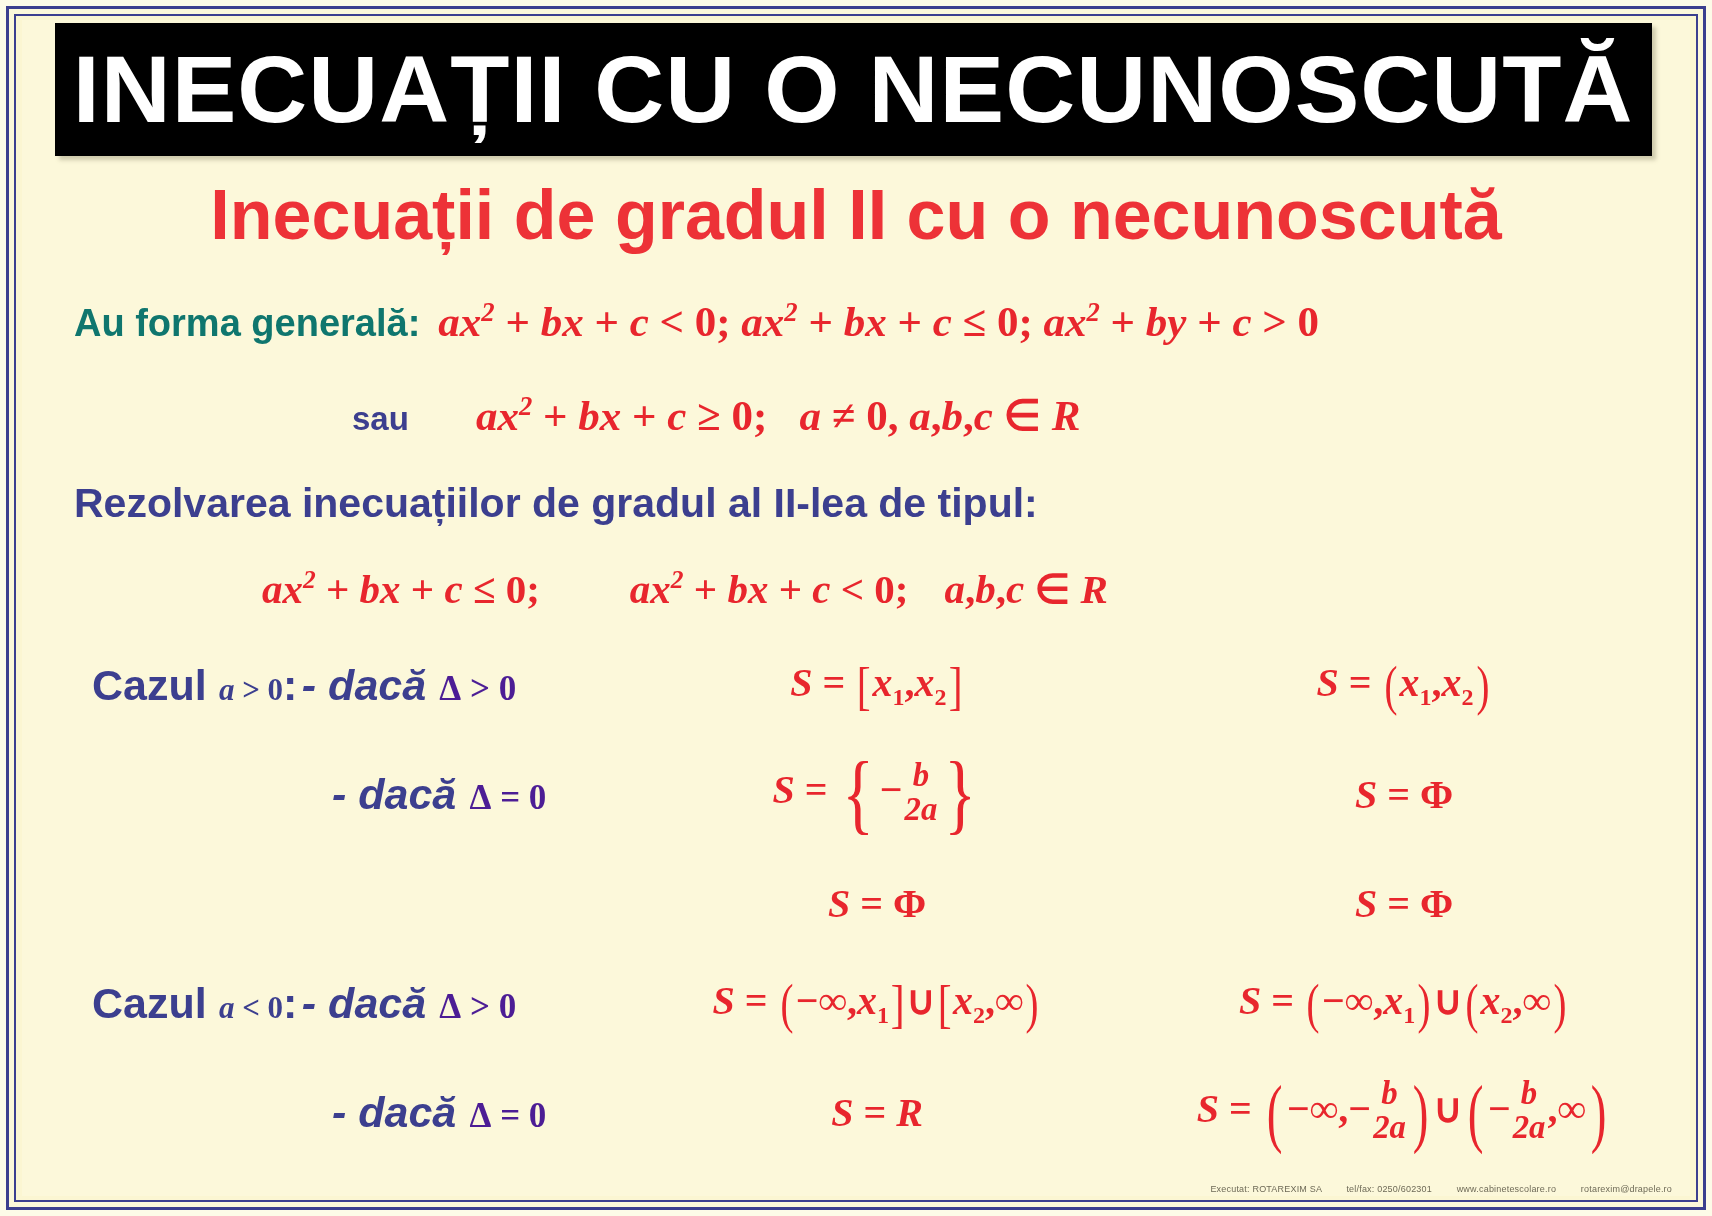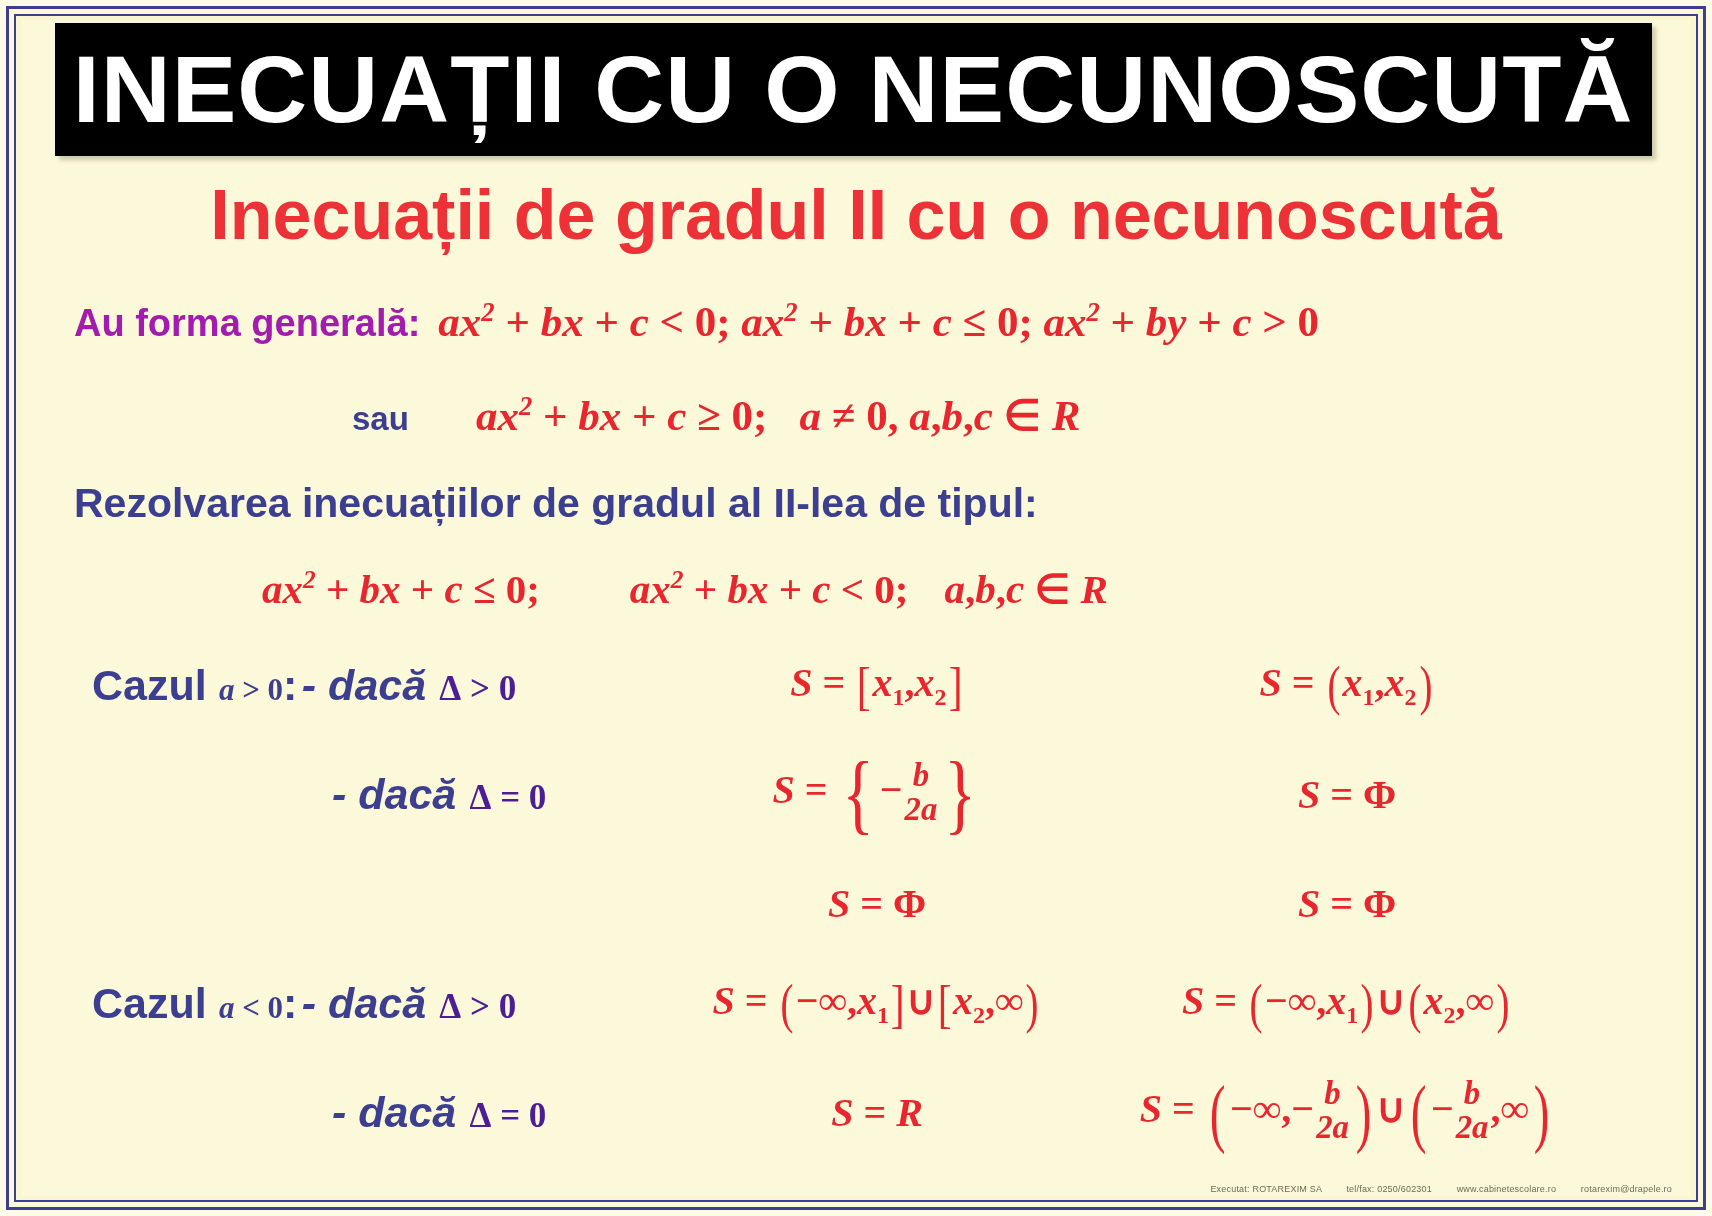--- a/index.html
+++ b/index.html
@@ -106,21 +106,21 @@
   .row-general {
     position: absolute;
     left: 52px;
     top: 277px;
     display: flex;
     align-items: baseline;
     white-space: nowrap;
   }
   .lbl-general {
     font-size: 38px;
-    color: #a21caf;
+    color: #0f766e;
     font-weight: bold;
     margin-right: 18px;
   }
   .eq-general { font-size: 43px; }
 
   .row-sau {
     position: absolute;
     left: 330px;
     top: 370px;
     display: flex;
@@ -213,21 +213,21 @@
   .c-sol1 {
     position: absolute;
     left: 640px;
     width: 430px;
     text-align: center;
     top: 50%;
     transform: translateY(-50%);
   }
   .c-sol2 {
     position: absolute;
-    left: 1075px;
+    left: 1132px;
     width: 500px;
     text-align: center;
     top: 50%;
     transform: translateY(-50%);
   }
   .sol { font-size: 40px; }
 
   
   .frac {
     display: inline-flex;

